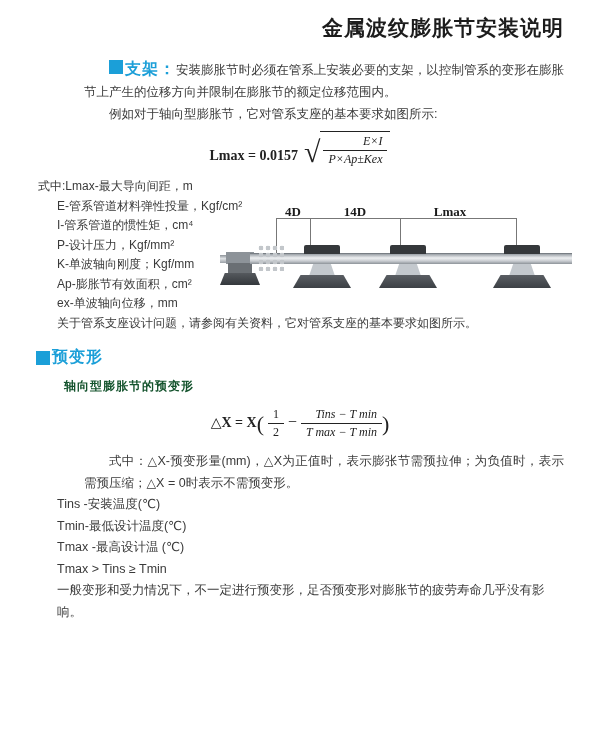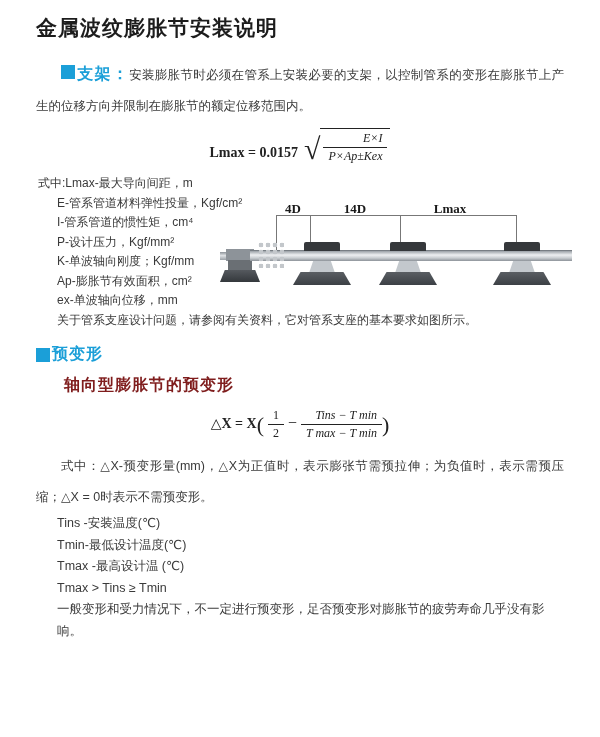--- a/index.html
+++ b/index.html
@@ -7,34 +7,34 @@
   body {
     width:600px; height:737px; overflow:hidden;
     font-family:"Liberation Sans","DejaVu Sans",sans-serif;
     color:#3a3a3a;
     position:relative;
   }
   .page { padding:14px 36px 0 36px; }
 
   
   .doc-title {
-    text-align:left; font-size:21px; font-weight:bold; color:#1c1c1c;
+    text-align:right; font-size:21px; font-weight:bold; color:#1c1c1c;
     letter-spacing:1px; margin-bottom:16px;
   }
 
   
   .sec-head { display:flex; align-items:flex-start; margin-top:4px; }
   .sq {
     width:14px; height:14px; background:#1b9fd8; display:inline-block;
     margin-right:2px; align-self:center; flex:0 0 auto;
   }
   .sec-label { color:#1b9fd8; font-size:16px; font-weight:bold; letter-spacing:1px; }
-  .sub-head { color:#7f1d1d; font-size:16px; font-weight:bold; letter-spacing:1px; }
+  .sub-head { color:#14532d; font-size:12px; font-weight:bold; letter-spacing:1px; }
 
-  p.body { font-size:12.5px; line-height:31px; text-align:justify; }
+  p.body { font-size:12.5px; line-height:22px; text-align:justify;margin-left:48px; }
   .indent { text-indent:2em; }
 
   
   .formula-row { text-align:center; font-family:"Liberation Serif","DejaVu Serif",serif; color:#222; }
   .f-bold { font-weight:bold; font-size:14px; }
   .f-it { font-style:italic; }
   .frac { display:inline-flex; flex-direction:column; vertical-align:middle; text-align:right; font-size:12px; line-height:1.25; }
   .frac .num { padding:0 5px 1px 5px; border-bottom:1px solid #222; }
   .frac .den { padding:1px 5px 0 5px; }
   .radical { display:inline-flex; align-items:center; margin-left:6px; }
@@ -87,20 +87,21 @@
 </style>
 </head>
 <body>
 
 <div class="page">
 
   <h1 class="doc-title">金属波纹膨胀节安装说明</h1>
 
   <p class="body indent"><span class="sq"></span><span class="sec-label">支架：</span><span>安装膨胀节时必须在管系上安装必要的支架，以控制管系的变形在膨胀节上产生的位移方向并限制在膨胀节的额定位移范围内。</span></p>
 
+  <p class="body indent">例如对于轴向型膨胀节，它对管系支座的基本要求如图所示:</p>
 
   <div class="formula-row formula1">
     <span class="f-bold">Lmax = 0.0157</span><span class="radical">
         <span class="rad-sign">√</span>
         <span class="rad-body"><span class="frac f-it">
             <span class="num">E×I</span>
             <span class="den">P×Ap±Kex</span>
           </span></span>
       </span>
   </div>

